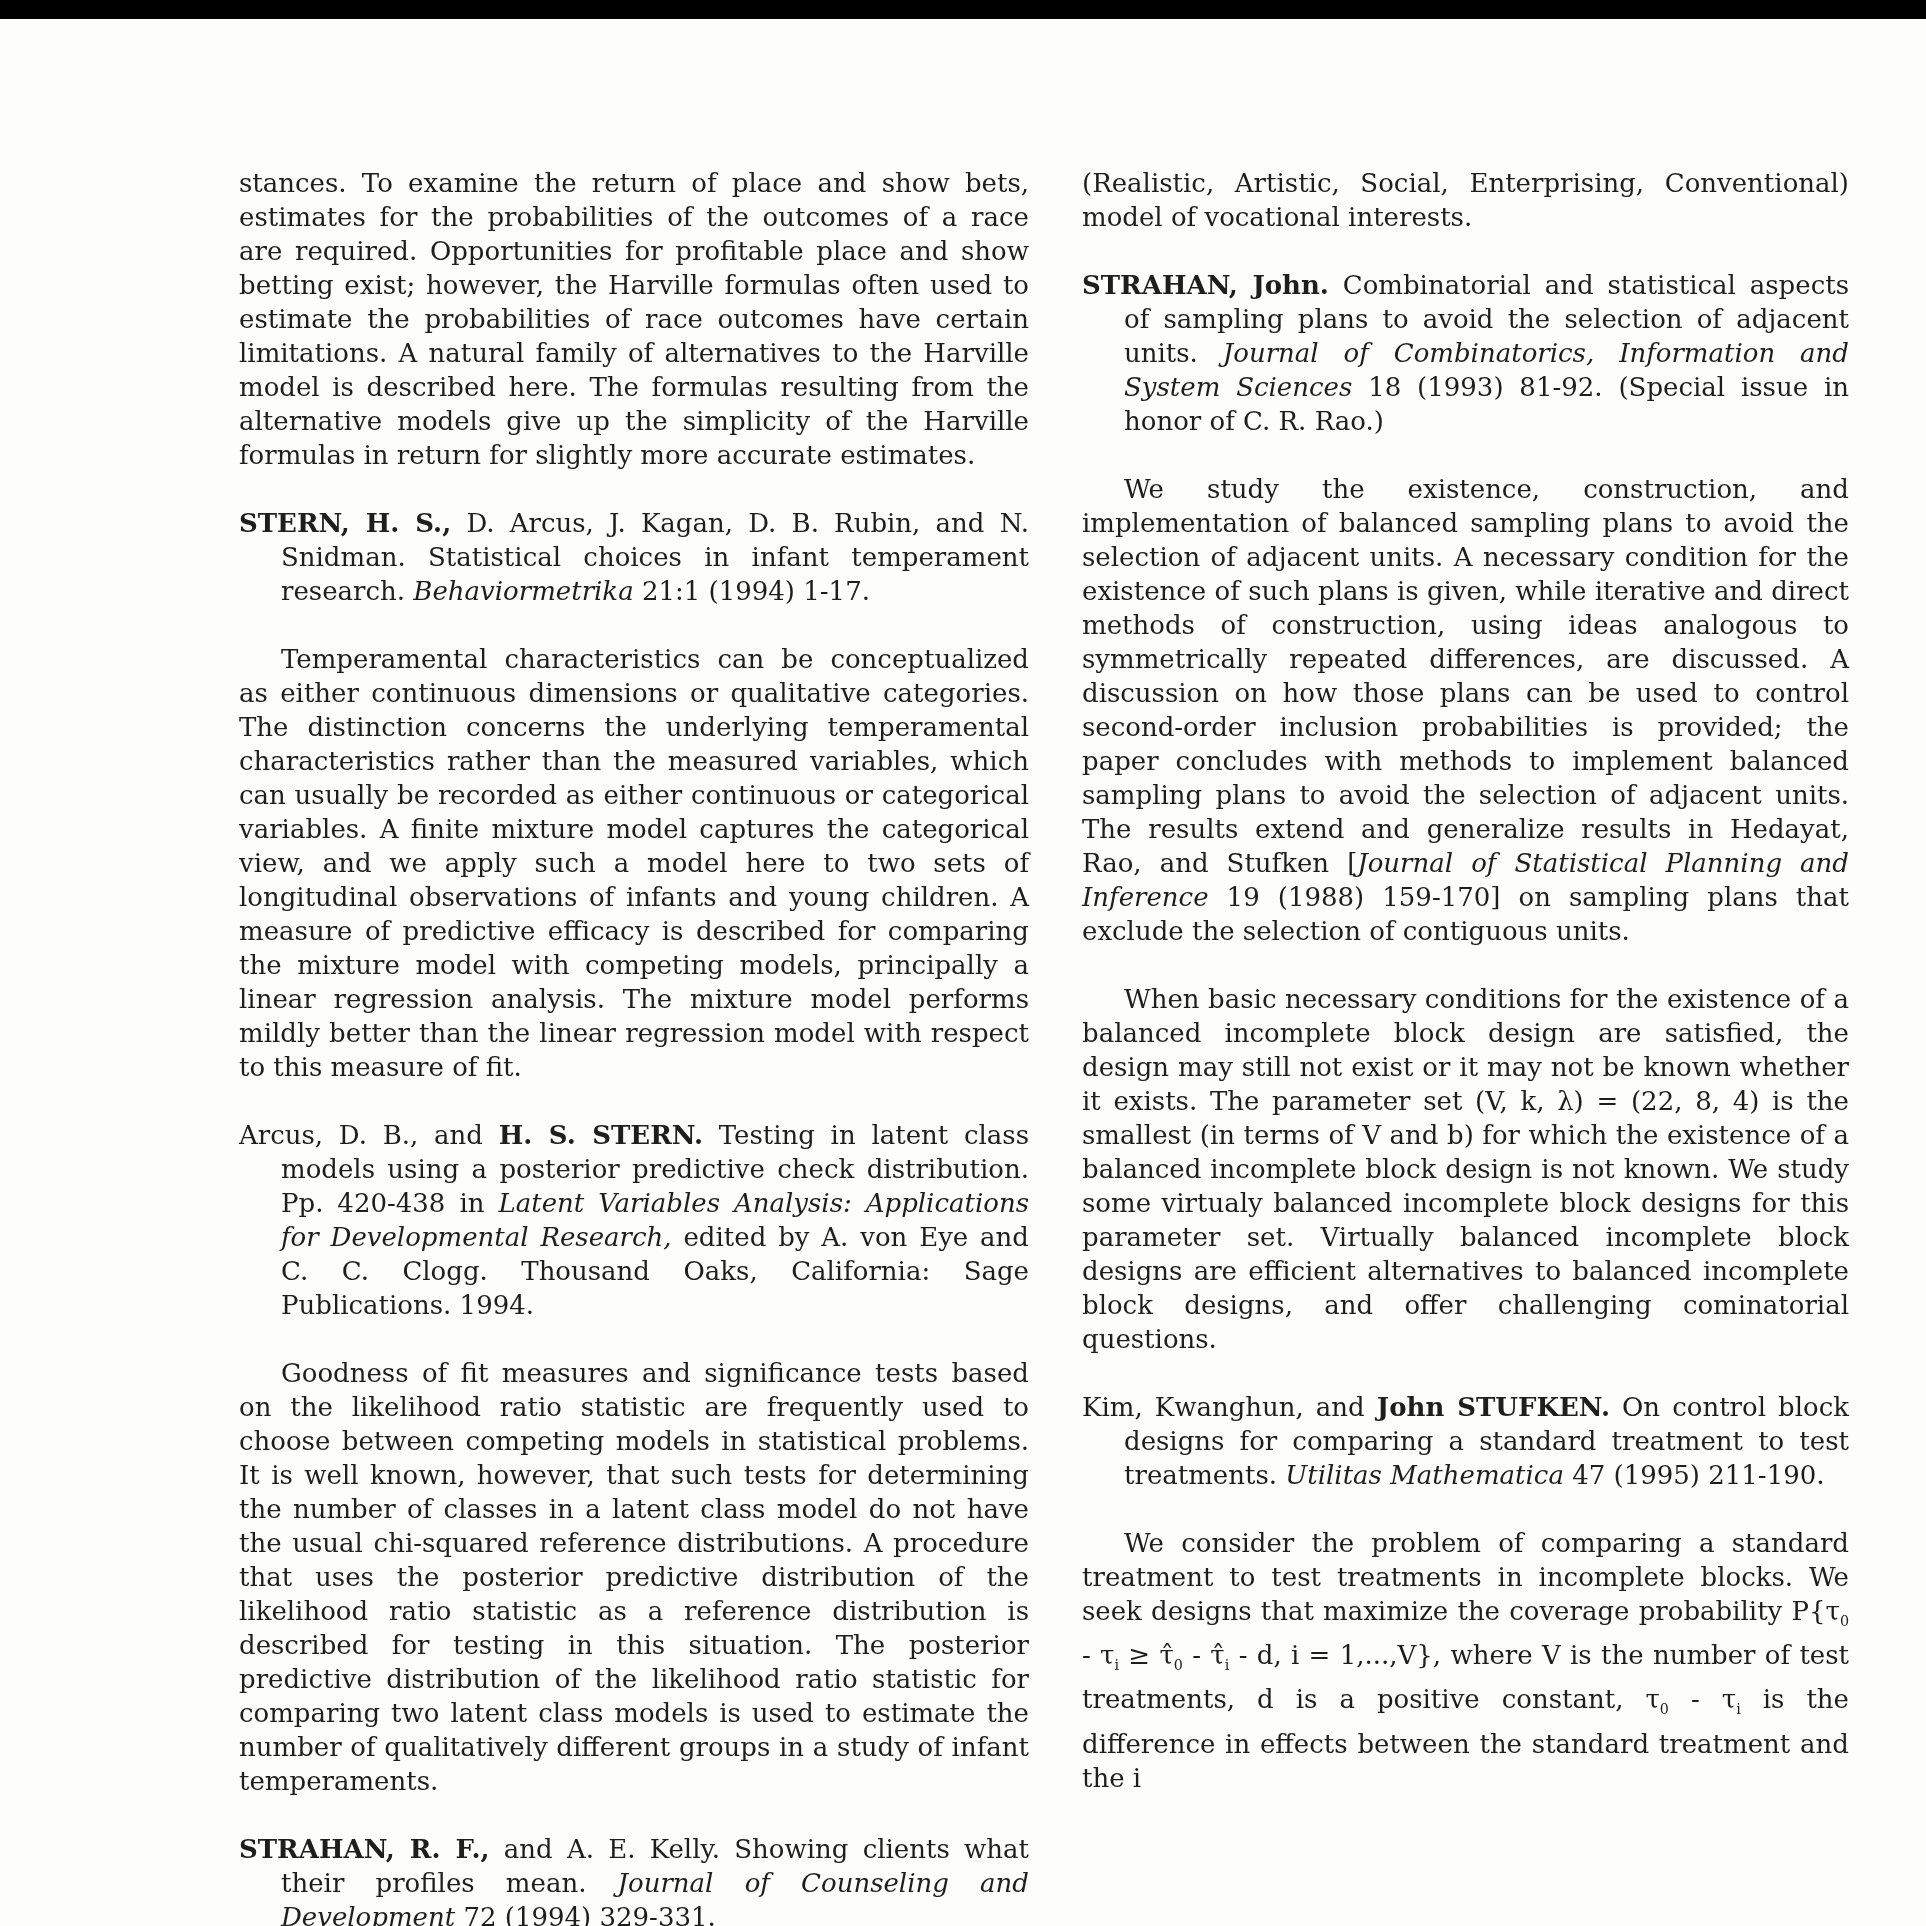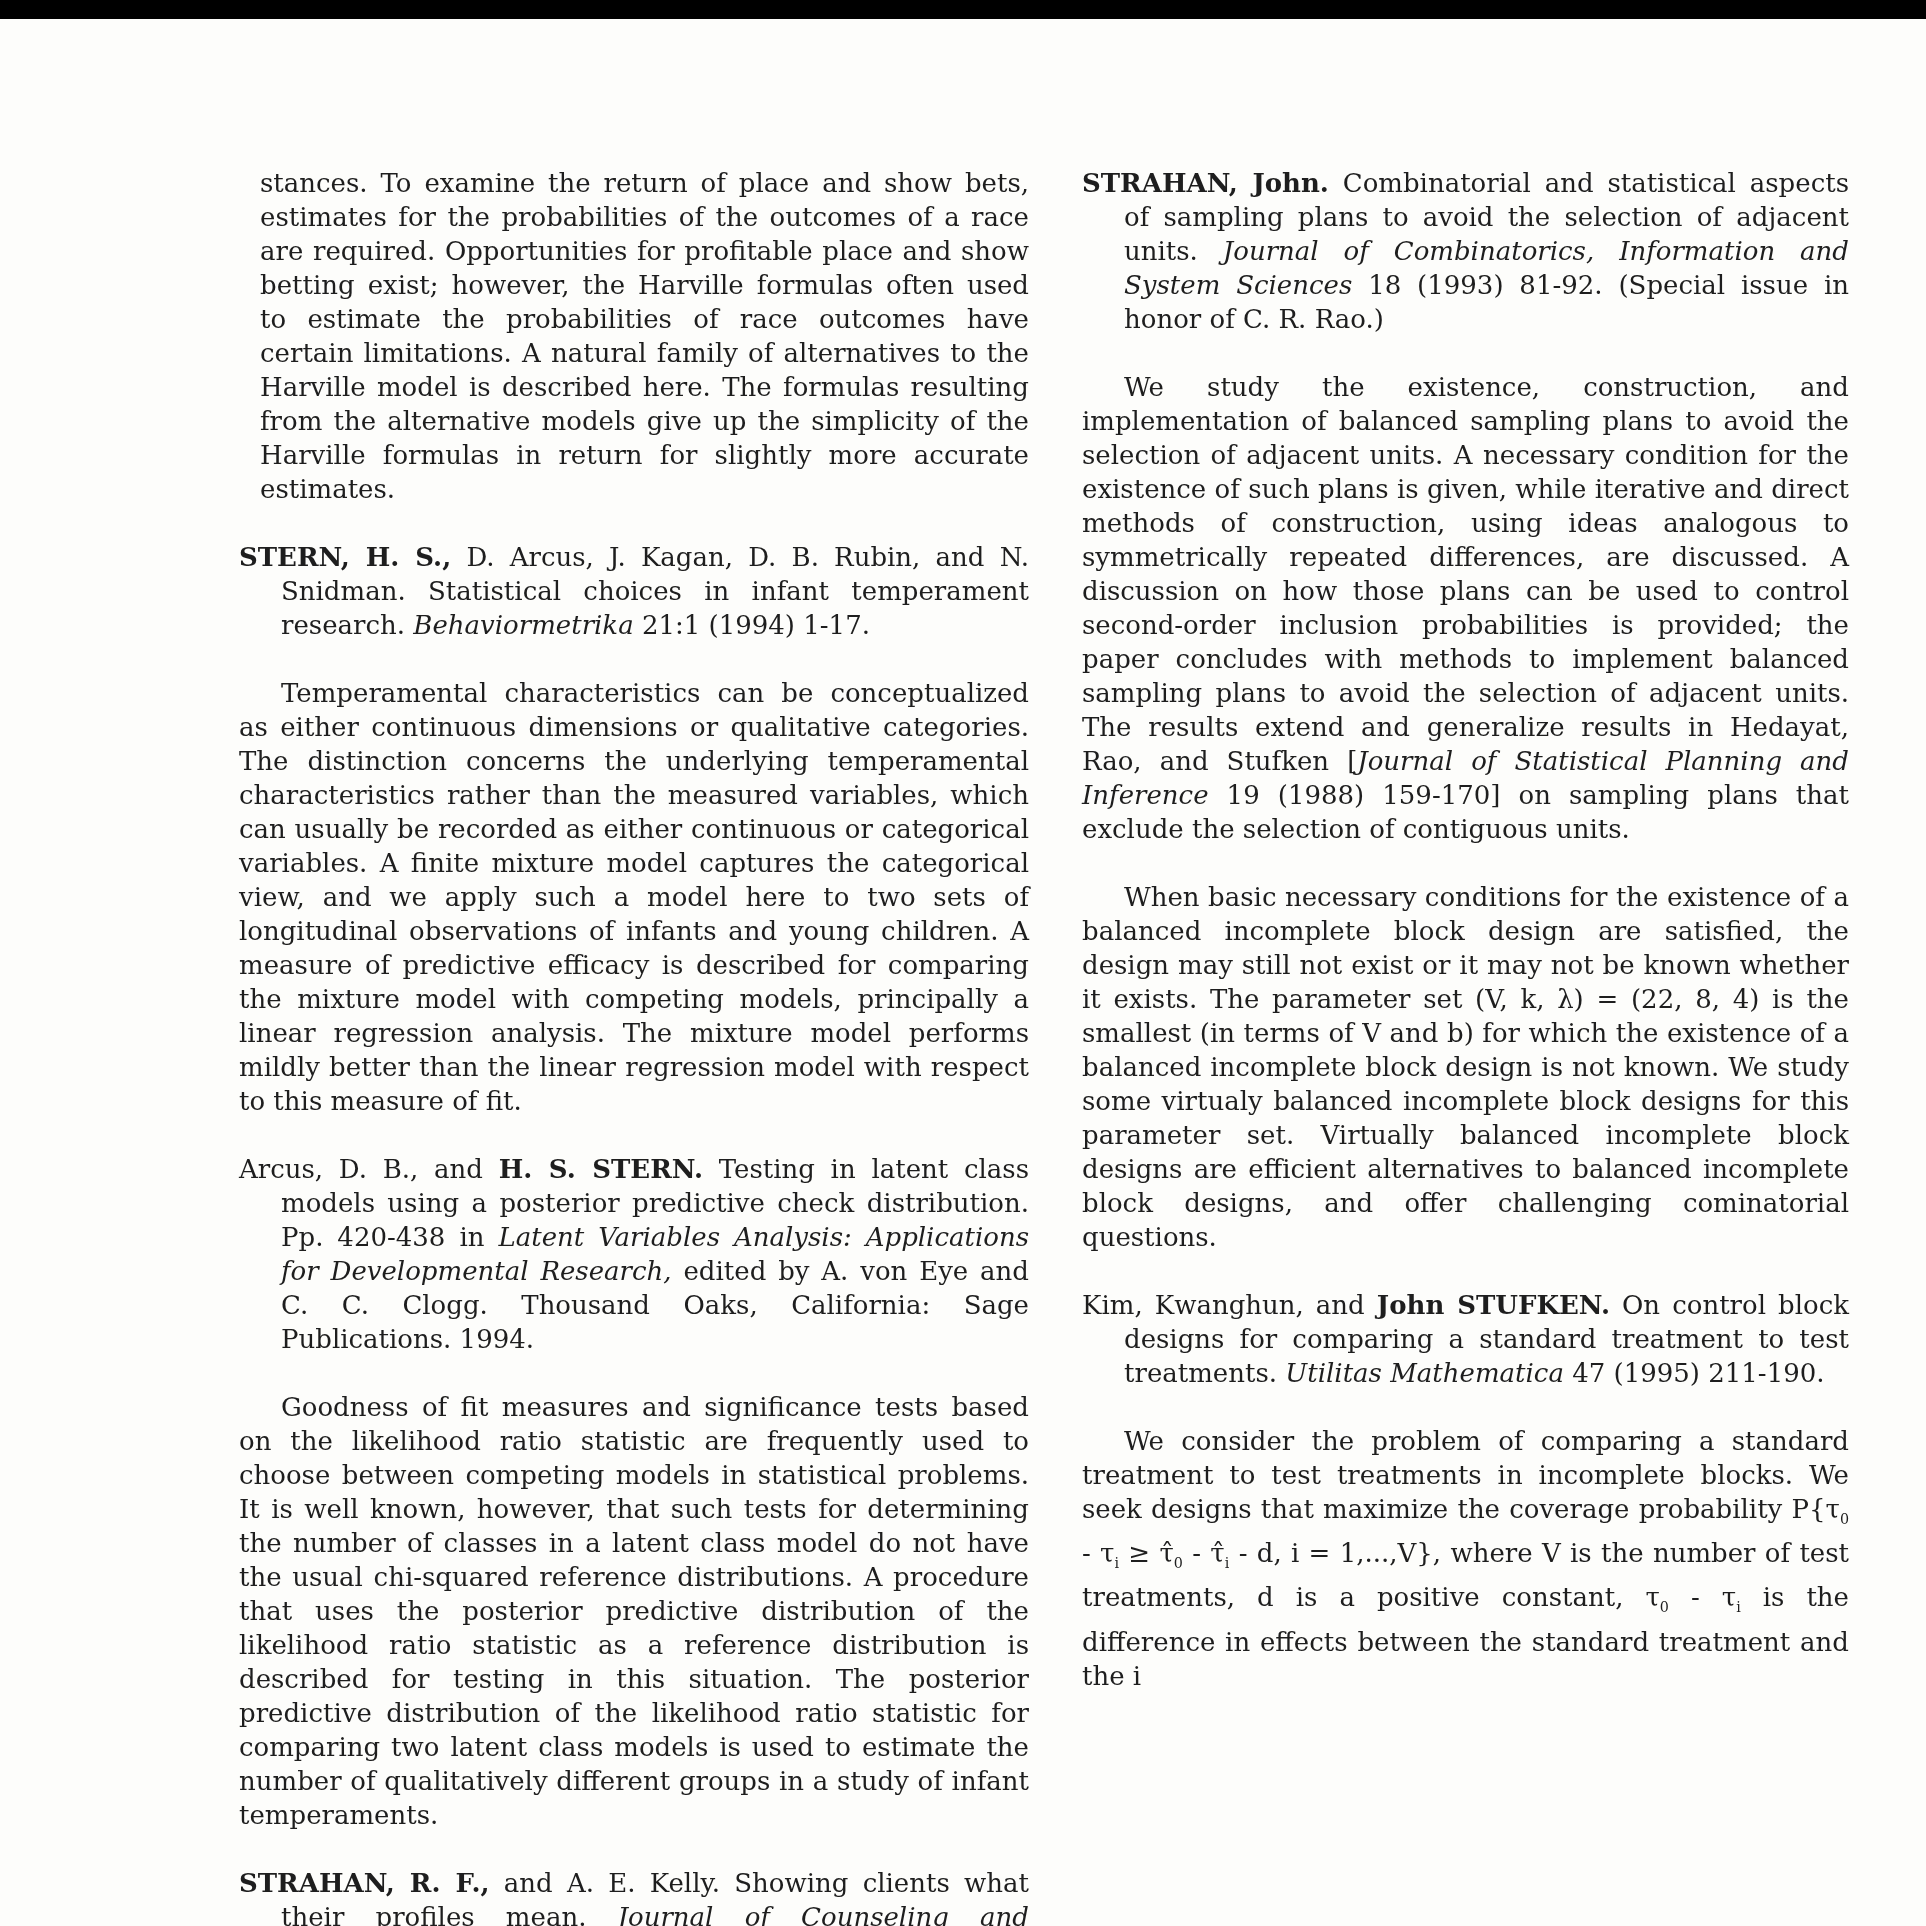--- a/index.html
+++ b/index.html
@@ -22,21 +22,21 @@
     line-height: 34px;
     text-align: justify;
     hyphens: manual;
   }
   .col-left { left: 239px; }
   .col-right { left: 1082px; width: 767px; }
   .para {
     margin: 0 0 34px 0;
     text-indent: 42px;
   }
-  .para.cont { text-indent: 0; margin-left: 21px; }
+  .para.cont { text-indent: 0; }
   .ref {
     margin: 0 0 34px 0;
     padding-left: 42px;
     text-indent: -42px;
   }
   .ref b { font-weight: bold; }
   .ref i { font-style: italic; }
   sub { font-size: 0.55em; }
 </style>
 </head>
@@ -53,20 +53,21 @@
 
   <p class="ref"><span>Arcus, D. B., and </span><b>H. S. STERN.</b><span> Testing in latent class models using a posterior predictive check distribution. Pp. 420-438 in </span><i>Latent Variables Analysis: Applications for Developmental Research,</i><span> edited by A. von Eye and C. C. Clogg. Thousand Oaks, California: Sage Publications. 1994.</span></p>
 
   <p class="para">Goodness of fit measures and significance tests based on the likelihood ratio statistic are frequently used to choose between competing models in statistical problems. It is well known, however, that such tests for determining the number of classes in a latent class model do not have the usual chi-squared reference distributions. A procedure that uses the posterior predictive distribution of the likelihood ratio statistic as a reference distribution is described for testing in this situation. The posterior predictive distribution of the likelihood ratio statistic for comparing two latent class models is used to estimate the number of qualitatively different groups in a study of infant temperaments.</p>
 
   <p class="ref"><b>STRAHAN, R. F.,</b><span> and A. E. Kelly. Showing clients what their profiles mean. </span><i>Journal of Counseling and Development</i><span> 72 (1994) 329-331.</span></p>
 
 </div>
 
 <div class="column col-right">
+  <p class="para cont">(Realistic, Artistic, Social, Enterprising, Conventional) model of vocational interests.</p>
 
   <p class="ref"><b>STRAHAN, John.</b><span> Combinatorial and statistical aspects of sampling plans to avoid the selection of adjacent units. </span><i>Journal of Combinatorics, Information and System Sciences</i><span> 18 (1993) 81-92. (Special issue in honor of C. R. Rao.)</span></p>
 
   <p class="para"><span>We study the existence, construction, and implementation of balanced sampling plans to avoid the selection of adjacent units. A necessary condition for the existence of such plans is given, while iterative and direct methods of construction, using ideas analogous to symmetrically repeated differences, are discussed. A discussion on how those plans can be used to control second-order inclusion probabilities is provided; the paper concludes with methods to implement balanced sampling plans to avoid the selection of adjacent units. The results extend and generalize results in Hedayat, Rao, and Stufken [</span><i>Journal of Statistical Planning and Inference</i><span> 19 (1988) 159-170] on sampling plans that exclude the selection of contiguous units.</span></p>
 
 
   <p class="para">When basic necessary conditions for the existence of a balanced incomplete block design are satisfied, the design may still not exist or it may not be known whether it exists. The parameter set (V, k, λ) = (22, 8, 4) is the smallest (in terms of V and b) for which the existence of a balanced incomplete block design is not known. We study some virtualy balanced incomplete block designs for this parameter set. Virtually balanced incomplete block designs are efficient alternatives to balanced incomplete block designs, and offer challenging cominatorial questions.</p>
 
   <p class="ref"><span>Kim, Kwanghun, and </span><b>John STUFKEN.</b><span> On control block designs for comparing a standard treatment to test treatments. </span><i>Utilitas Mathematica</i><span> 47 (1995) 211-190.</span></p>
 

